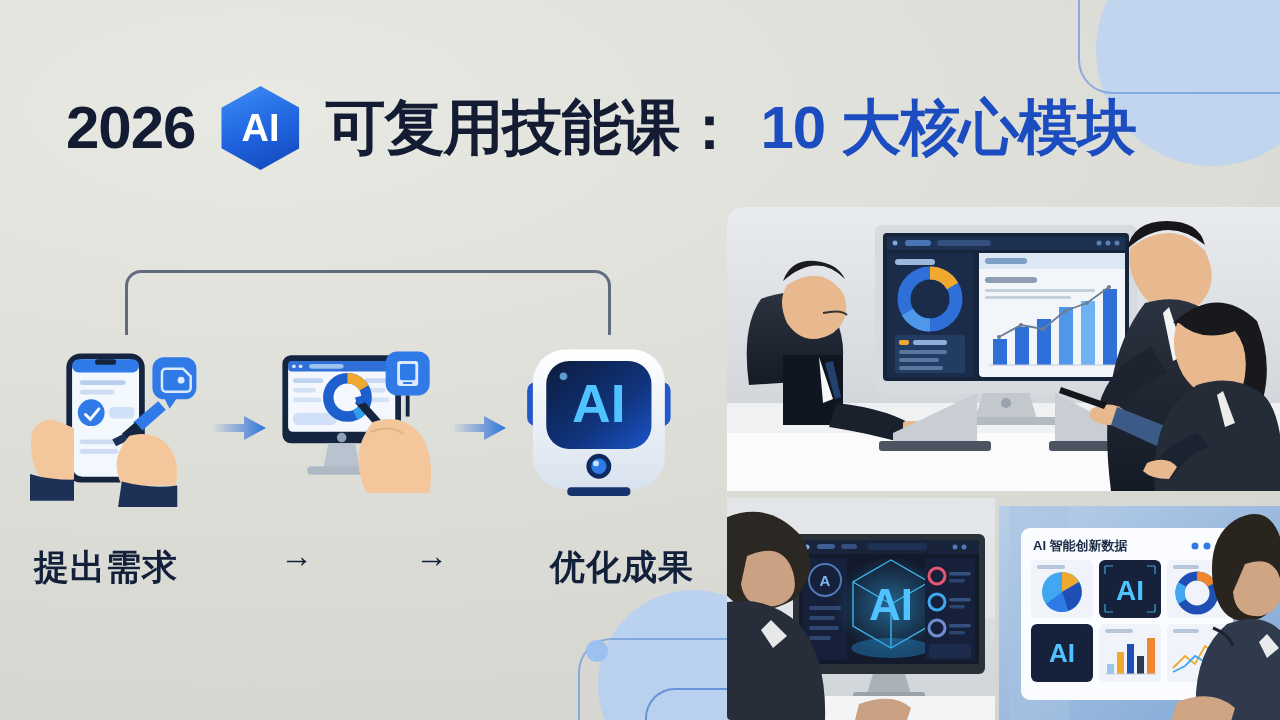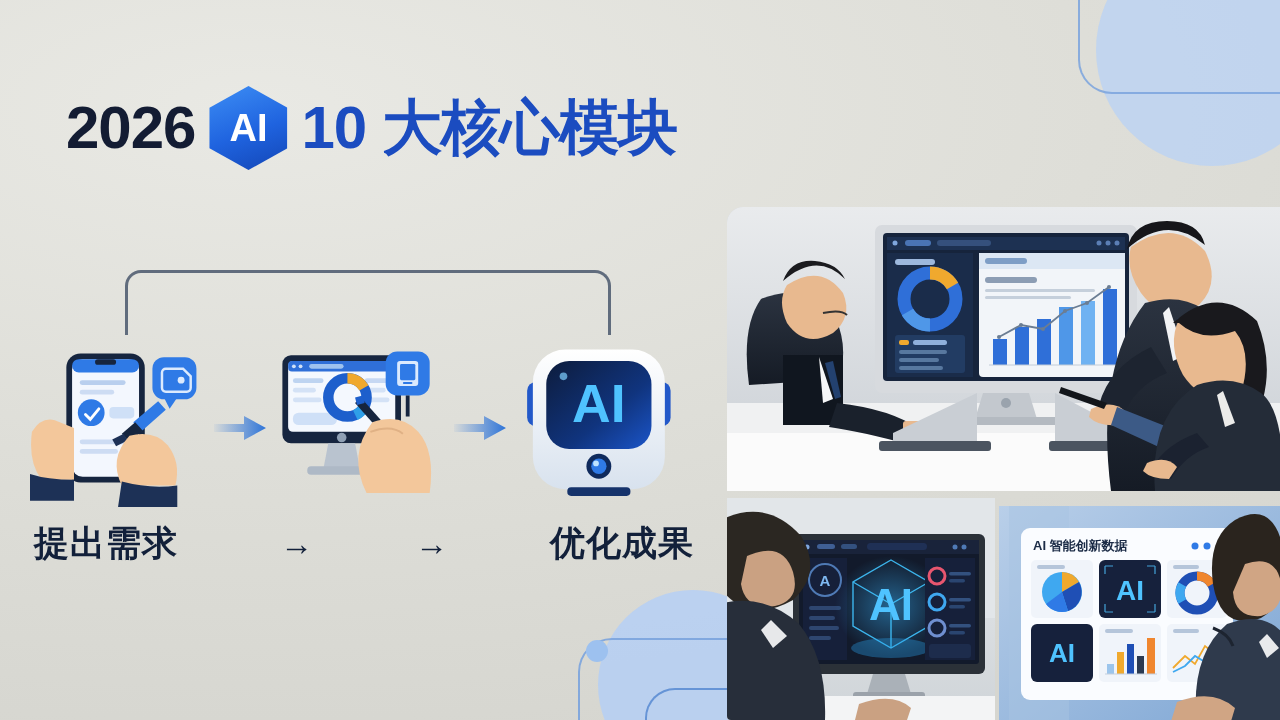--- a/index.html
+++ b/index.html
@@ -22,21 +22,21 @@
   .deco-circle-bc{position:absolute;left:598px;bottom:-60px;width:190px;height:190px;border-radius:50%;
     background:#b5cff5;opacity:.85;}
   .deco-line-bc1{position:absolute;left:578px;bottom:-70px;width:200px;height:150px;
     border-left:2.5px solid #7ba4de;border-top:2.5px solid #7ba4de;border-top-left-radius:34px;opacity:.9;}
   .deco-line-bc2{position:absolute;left:645px;bottom:-70px;width:150px;height:100px;
     border-left:2.5px solid #5d8ed4;border-top:2.5px solid #5d8ed4;border-top-left-radius:30px;opacity:.9;}
   .deco-dot-bc{position:absolute;left:586px;bottom:58px;width:22px;height:22px;border-radius:50%;
     background:#9dc1ef;}
 
   
-  .title-row{position:absolute;left:66px;top:86px;display:flex;align-items:center;gap:10px;white-space:nowrap;}
+  .title-row{position:absolute;left:66px;top:86px;display:flex;align-items:center;gap:22px;white-space:nowrap;}
   .t-dark{font-size:60px;font-weight:bold;color:#131c33;letter-spacing:-1px;line-height:1;}
   .t-blue{font-size:60px;font-weight:bold;color:#1b4cc0;letter-spacing:-1px;line-height:1;}
   .hexbadge{position:relative;width:78px;height:84px;display:flex;align-items:center;justify-content:center;
     margin:0 4px;}
   .hexbadge .hexshape{position:absolute;inset:0;
     background:linear-gradient(160deg,#3d8ef5 0%,#1f63df 55%,#1346b6 100%);
     clip-path:polygon(50% 0%,100% 26%,100% 74%,50% 100%,0% 74%,0% 26%);
     filter:drop-shadow(0 0 12px rgba(60,130,240,.55));}
   .hexbadge .hexlabel{position:relative;color:#fff;font-size:38px;font-weight:bold;letter-spacing:0px;}
 
@@ -48,21 +48,21 @@
     background:#5b6b7f;color:#fff;border-radius:32px;padding:11px 34px;font-size:31px;font-weight:bold;
     letter-spacing:1px;box-shadow:0 3px 8px rgba(0,0,0,.18);white-space:nowrap;}
 
   .steps{position:absolute;left:30px;top:140px;width:660px;height:175px;display:flex;align-items:center;}
   .step{width:190px;height:175px;position:relative;}
   .arrowbox{width:60px;display:flex;align-items:center;justify-content:center;}
   .arrow-g{width:52px;height:26px;}
 
   .captions{position:absolute;left:34px;top:320px;width:660px;display:flex;align-items:center;
     justify-content:space-between;}
-  .cap{font-size:35px;font-weight:bold;color:#12203a;letter-spacing:1px;white-space:nowrap;}
+  .cap{font-size:35px;font-weight:bold;color:#12203a;letter-spacing:1px;white-space:nowrap;margin-top:24px;}
   .cap-arrow{font-size:33px;font-weight:bold;color:#12203a;}
 
   
   .photos{position:absolute;left:727px;top:207px;width:553px;height:513px;}
   .ph{position:absolute;overflow:hidden;background:#cfd3d8;}
   .ph-top{left:0;top:0;width:553px;height:284px;border-top-left-radius:16px;}
   .ph-bl{left:0;top:291px;width:268px;height:222px;border-bottom-left-radius:4px;}
   .ph-br{left:272px;top:291px;width:281px;height:222px;margin-top:8px;}
   .ph svg{display:block;width:100%;height:100%;}
 </style>
@@ -77,20 +77,21 @@
   <div class="deco-line-bc1"></div>
   <div class="deco-line-bc2"></div>
   <div class="deco-dot-bc"></div>
 
   <div class="title-row">
     <span class="t-dark">2026</span>
     <span class="hexbadge">
       <span class="hexshape"></span>
       <span class="hexlabel">AI</span>
     </span>
+    <span class="t-dark">可复用技能课：</span>
     <span class="t-blue">10 大核心模块</span>
   </div>
 
   <div class="flow">
 
     <div class="bracket"></div>
 
     <div class="steps">
 
       <div class="step">

